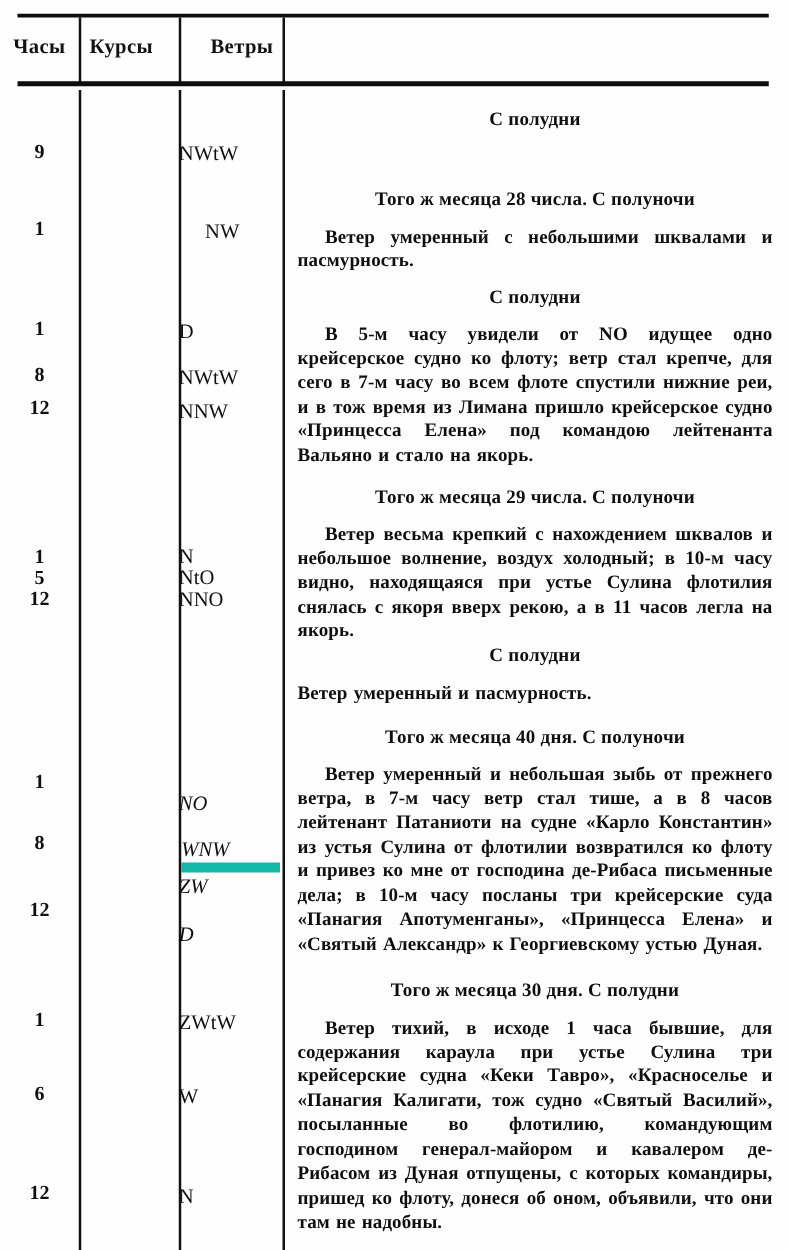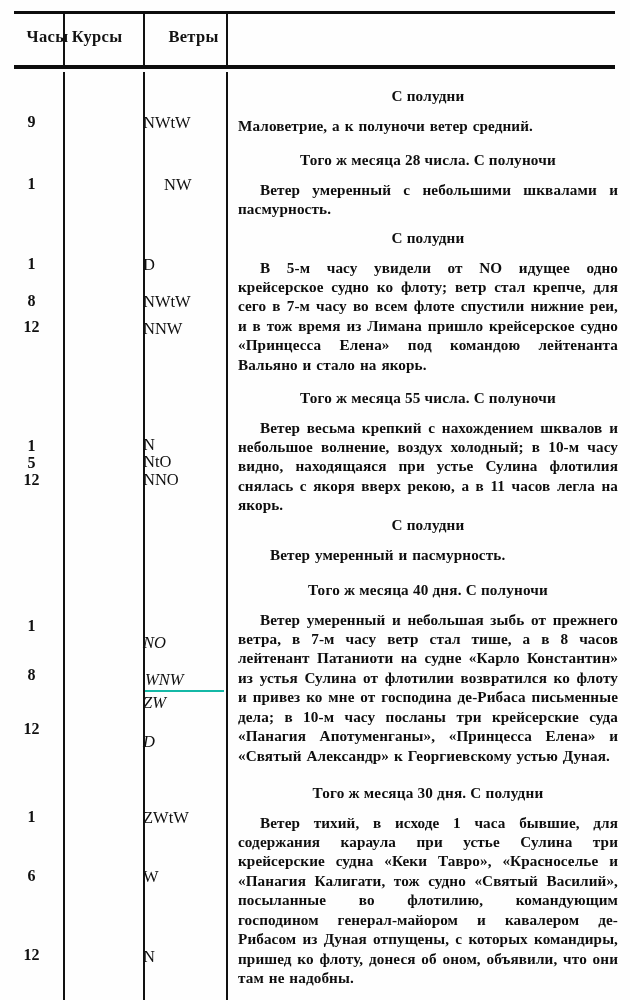--- a/index.html
+++ b/index.html
@@ -49,21 +49,21 @@
   
   .colhead {
     position: absolute;
     top: 27px;
     text-align: center;
     font-size: 16.5px;
     font-weight: 700;
     letter-spacing: .3px;
     color: #131313;
   }
-  .colhead.c1 { left: 0px;   width: 63px; padding-left: 16px;  }
+  .colhead.c1 { left: 0px;   width: 63px;  }
   .colhead.c2 { left: 67px;  width: 60px;  }
   .colhead.c3 { left: 143px; width: 101px;  }
 
   
   .block {
     position: absolute;
     left: 0;
     width: 630px;
   }
 
@@ -83,21 +83,21 @@
     left: 143px;
     width: 83px;
     text-align: left;
     font-size: 16.5px;
     color: #101010;
   }
   .winds div { line-height: 1.05; }
 
   .winds .frac {
     display: block;
-    border-bottom: 2px solid #14b8a6;
+    border-bottom: 8px solid #14b8a6;
     padding-bottom: 1px;
     margin: 0 2px 2px 2px;
   }
 
   .textcol {
     position: absolute;
     left: 238px;
     width: 380px;
     font-size: 15.2px;
     color: #0e0e0e;
@@ -144,21 +144,20 @@
   <div class="block" style="top:86px;">
     <div class="hours" style="top:28px;">
       <div>9</div>
     </div>
     <div class="winds" style="top:28px;">
       <div>NWtW</div>
     </div>
     <div class="textcol">
       <div class="heading">С полудни</div>
       <div class="gap-s"></div>
-      <div class="para noindent" style="text-align:center;">Маловетрие, а к полуночи ветер средний.</div>
     </div>
   </div>
 
   <div class="block" style="top:150px;">
     <div class="hours" style="top:26px;">
       <div>1</div>
     </div>
     <div class="winds" style="top:26px;margin-left:21px;">
       <div>NW</div>
     </div>
@@ -196,31 +195,31 @@
       <div>1</div>
       <div>5</div>
       <div>12</div>
     </div>
     <div class="winds" style="top:48px;">
       <div>N</div>
       <div>NtO</div>
       <div>NNO</div>
     </div>
     <div class="textcol">
-      <div class="heading">Того ж месяца 55 числа. С полуночи</div>
+      <div class="heading">Того ж месяца 29 числа. С полуночи</div>
       <div class="gap-s"></div>
       <div class="para">Ветер весьма крепкий с нахождением шквалов и небольшое волнение, воздух холодный; в 10-м часу видно, находящаяся при устье Сулина флотилия снялась с якоря вверх рекою, а в 11 часов легла на якорь.</div>
     </div>
   </div>
 
   <div class="block" style="top:515px;">
     <div class="textcol">
       <div class="heading">С полудни</div>
       <div class="gap-s"></div>
-      <div class="para noindent" style="text-align:right;margin-left:32px;">Ветер умеренный и пасмурность.</div>
+      <div class="para noindent" style="text-align:right;">Ветер умеренный и пасмурность.</div>
     </div>
   </div>
 
   <div class="block" style="top:580px;">
     <div class="hours" style="top:38px;">
       <div>1</div>
       <div style="height:32px;"></div>
       <div>8</div>
       <div style="height:37px;"></div>
       <div>12</div>

